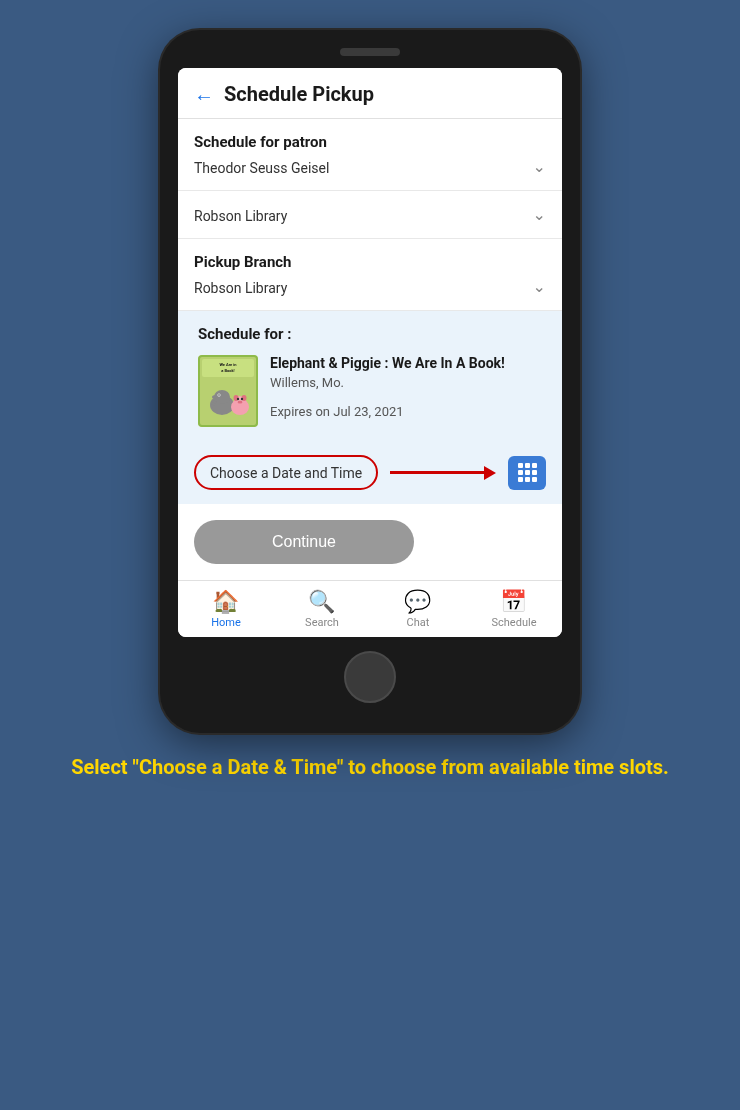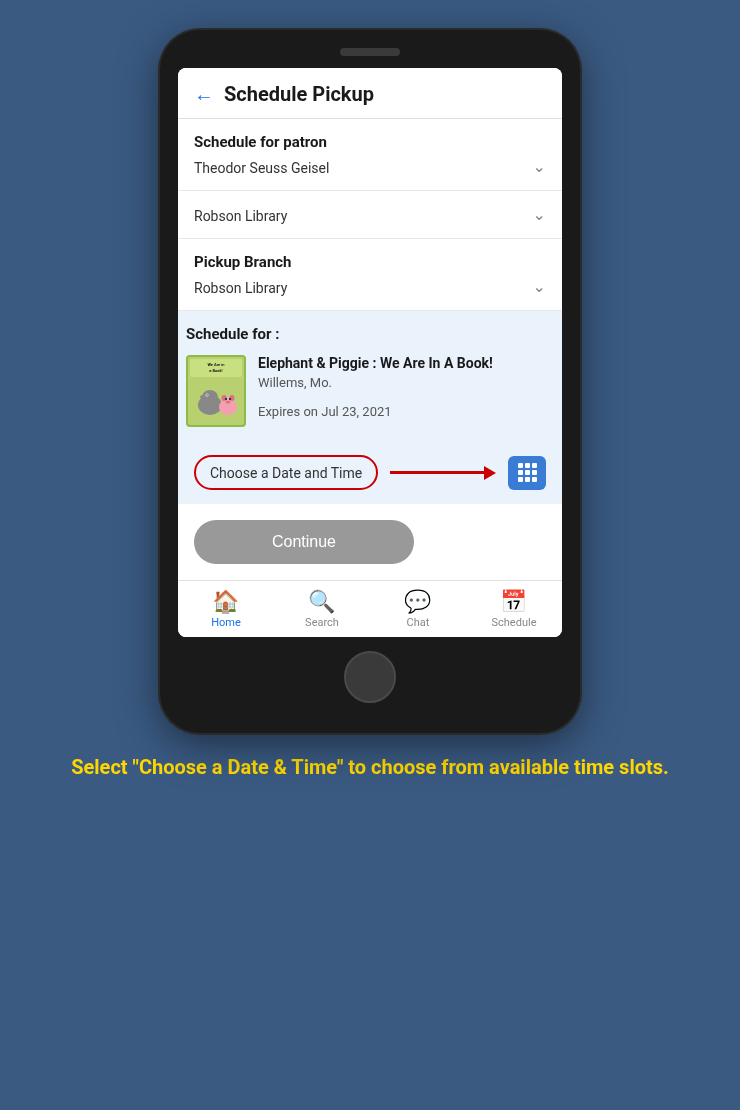--- a/index.html
+++ b/index.html
@@ -89,21 +89,21 @@
       color: #333;
     }
 
     .chevron-icon {
       color: #888;
       font-size: 16px;
     }
 
     
     .schedule-for-section {
-      padding: 14px 8px;
+      padding: 14px 20px;
       background: #eaf3fb;
     }
 
     .schedule-for-label {
       font-size: 15px;
       font-weight: 700;
       color: #1a1a1a;
       margin-bottom: 12px;
     }
 

